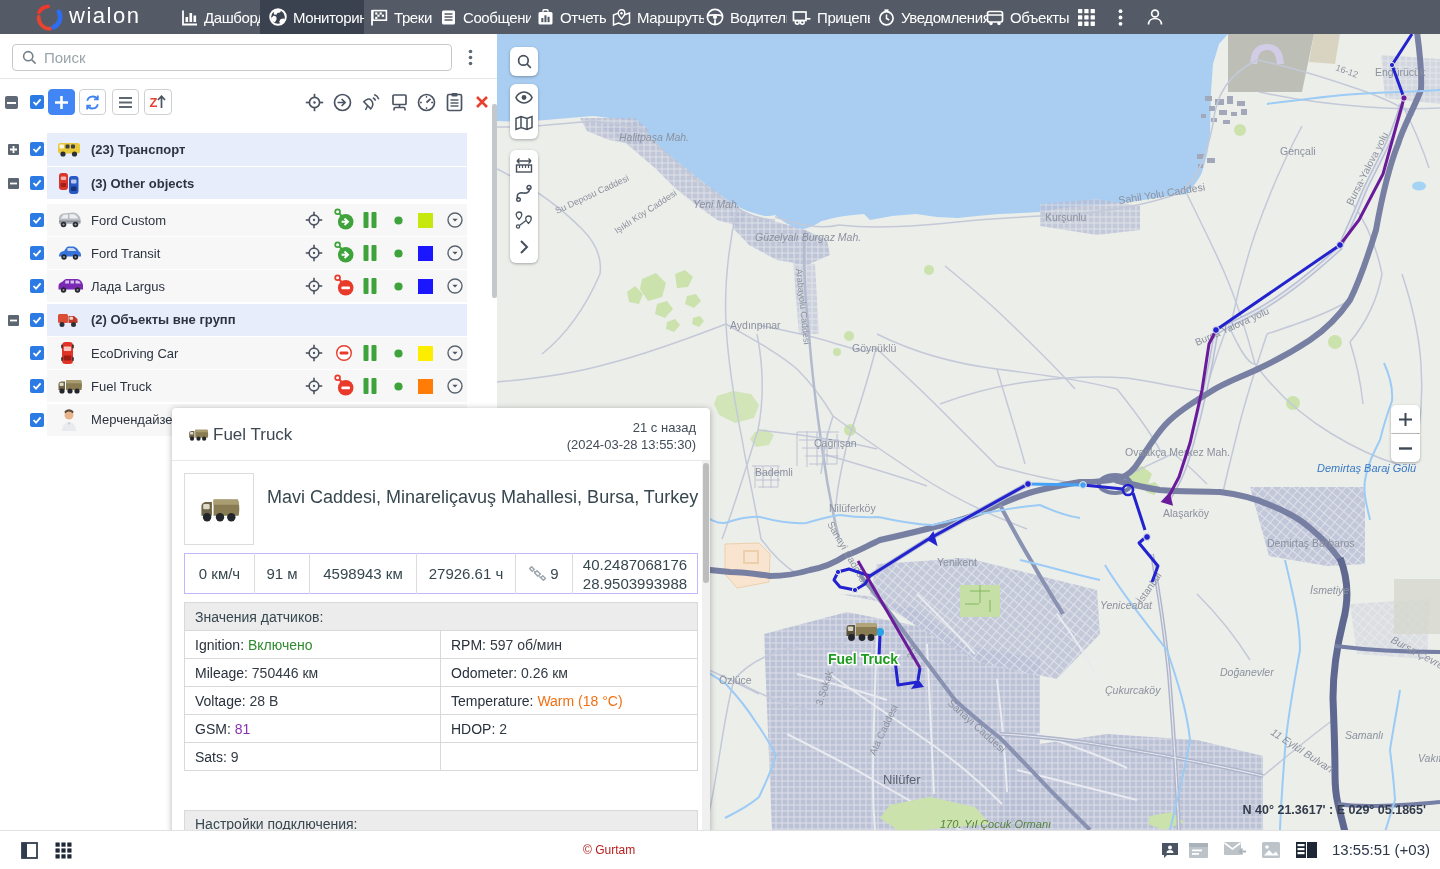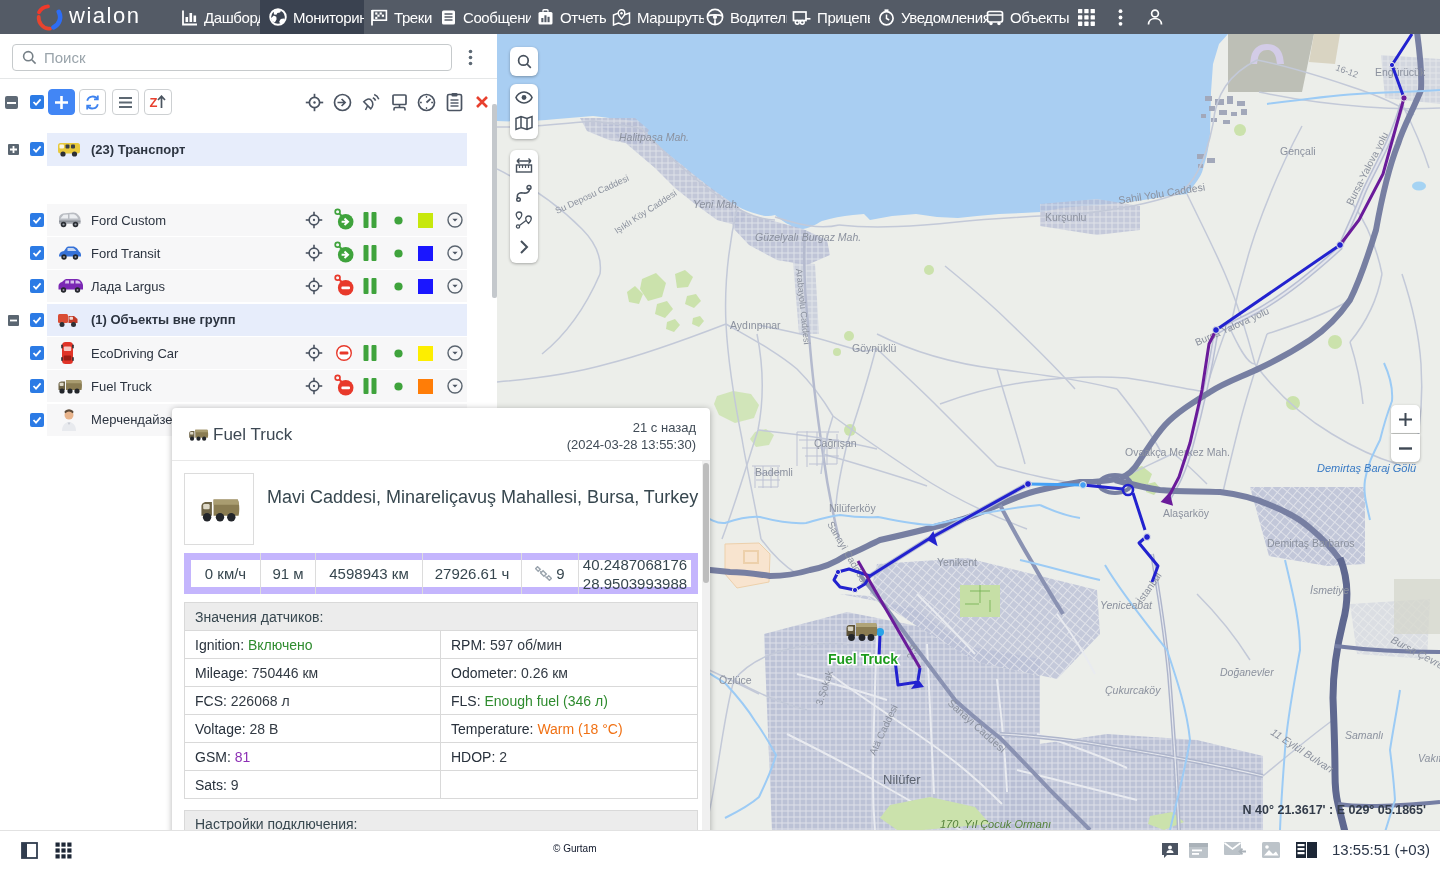--- a/index.html
+++ b/index.html
@@ -647,20 +647,46 @@
       <svg class="uicon" style="top:8px" width="24" height="17" viewBox="0 0 24 17">
           <rect x="1" y="2" width="22" height="10.5" rx="2.5" fill="#e8c93c"></rect>
           <rect x="2.5" y="3.5" width="4.5" height="4" rx="1" fill="#f8f5e8"></rect>
           <rect x="8.5" y="3.5" width="4" height="4" rx="1" fill="#3b3f46"></rect>
           <rect x="14" y="3.5" width="4" height="4" rx="1" fill="#3b3f46"></rect>
           <circle cx="6" cy="13" r="2.6" fill="#2c2f35"></circle>
           <circle cx="17.5" cy="13" r="2.6" fill="#2c2f35"></circle>
         </svg>
       <div class="rowlabel b" style="top:0.5px">(23) Транспорт</div>
     </div>
+    <div class="rowline" style="top:133px">
+      <div class="rowshade grp"></div>
+      <div class="exp">
+          <svg width="11" height="11" viewBox="0 0 11 11">
+            <path d="M2 5.5 h7" stroke="#fff" stroke-width="1.8"></path>
+          </svg>
+        </div>
+      <div class="cb">
+          <svg width="12" height="12" viewBox="0 0 12 12">
+            <path d="M2.5 6 L5 8.6 L9.6 3.4" stroke="#fff" stroke-width="1.8" fill="none"></path>
+          </svg>
+        </div>
+      <svg class="uicon" style="left:58px;top:5px" width="22" height="23" viewBox="0 0 22 23">
+          <g>
+            <rect x="1" y="1" width="9" height="17" rx="3" fill="#d8352c"></rect>
+            <rect x="2.8" y="4.5" width="5.4" height="3.5" rx="1" fill="#f3b8b3"></rect>
+            <rect x="2.8" y="11" width="5.4" height="4" rx="1" fill="#a21f1a"></rect>
+          </g>
+          <g>
+            <rect x="11" y="4" width="9.5" height="18" rx="3" fill="#2859c4"></rect>
+            <rect x="13" y="7.5" width="5.5" height="4" rx="1" fill="#b7c8ef"></rect>
+            <rect x="13" y="14.5" width="5.5" height="4.5" rx="1" fill="#16337a"></rect>
+          </g>
+        </svg>
+      <div class="rowlabel b">(3) Other objects</div>
+    </div>
     <div class="rowline" style="top:170px">
       <div class="rowshade"></div>
       <div class="cb">
           <svg width="12" height="12" viewBox="0 0 12 12">
             <path d="M2.5 6 L5 8.6 L9.6 3.4" stroke="#fff" stroke-width="1.8" fill="none"></path>
           </svg>
         </div>
       <svg class="uicon" style="top:7px" width="25" height="18" viewBox="0 0 25 18">
           <path d="M2 13 V7 C2 5 3.5 3 6 2.5 L16 1.5 C20 1.5 23 5 23.5 8 V13 Z" fill="#b9bcc2"></path>
           <path d="M3.5 7.5 L6.5 3.8 L11 3.4 V7.5 Z M12.5 3.3 L17 3.2 C19 3.8 20.6 5.6 21 7.5 L12.5 7.5 Z" fill="#eceef1"></path>
@@ -802,21 +828,21 @@
             <path d="M2.5 6 L5 8.6 L9.6 3.4" stroke="#fff" stroke-width="1.8" fill="none"></path>
           </svg>
         </div>
       <svg class="uicon" style="top:7px" width="24" height="18" viewBox="0 0 24 18">
           <rect x="1" y="3" width="10" height="9" rx="1.5" fill="#d94c35"></rect>
           <path d="M11.5 5 H17 L20.5 8 V12 H11.5 Z" fill="#c03a28"></path>
           <rect x="12.5" y="5.8" width="3.5" height="3" rx="0.8" fill="#f0d9d4"></rect>
           <circle cx="5" cy="13.5" r="2.5" fill="#2c2f35"></circle>
           <circle cx="16.5" cy="13.5" r="2.5" fill="#2c2f35"></circle>
         </svg>
-      <div class="rowlabel b">(1) Объекты вне групп</div>
+      <div class="rowlabel b">(2) Объекты вне групп</div>
     </div>
     <div class="rowline" style="top:303.1px">
       <div class="rowshade"></div>
       <div class="cb">
           <svg width="12" height="12" viewBox="0 0 12 12">
             <path d="M2.5 6 L5 8.6 L9.6 3.4" stroke="#fff" stroke-width="1.8" fill="none"></path>
           </svg>
         </div>
       <svg class="uicon" style="left:61px;top:4px" width="13" height="24" viewBox="0 0 13 24">
           <rect x="1" y="1" width="11" height="22" rx="3.5" fill="#e03428"></rect>
@@ -940,21 +966,21 @@
           <rect x="2.6" y="4.8" width="4" height="3.2" rx="0.8" fill="#ded9c8"></rect>
           <path d="M9 2 H24 C25 4.5 25.3 8.5 24.5 12 H9 Z" fill="#8a7c52"></path>
           <path d="M9 2 H24 C24.4 3 24.6 4 24.8 5.2 L9 5.2 Z" fill="#a99c70"></path>
           <circle cx="5" cy="13" r="2.6" fill="#23262b"></circle>
           <circle cx="13" cy="13" r="2.6" fill="#23262b"></circle>
           <circle cx="20" cy="13" r="2.6" fill="#23262b"></circle>
         </svg>
     </div>
     <div class="abs" style="left:95px;top:79px;font-size:18px;color:#37474f">Mavi Caddesi, Minareliçavuş Mahallesi, Bursa, Turkey</div>
 
-    <div class="abs" style="left:12px;top:145px;width:514px;height:41px;border:7px solid #c4b5fd;display:flex;align-items:center;font-size:15px;color:#37474f;text-align:center">
+    <div class="abs" style="left:12px;top:145px;width:514px;height:41px;border:1px solid #c4b5fd;display:flex;align-items:center;font-size:15px;color:#37474f;text-align:center">
       <div style="width:69px">0 км/ч</div>
         <div style="width:1px;height:41px;background:#dcdcdc"></div>
       <div style="width:54px">91 м</div>
         <div style="width:1px;height:41px;background:#dcdcdc"></div>
       <div style="width:106px">4598943 км</div>
         <div style="width:1px;height:41px;background:#dcdcdc"></div>
       <div style="width:98px">27926.61 ч</div>
         <div style="width:1px;height:41px;background:#dcdcdc"></div>
       <div style="width:56px;display:flex;align-items:center;justify-content:center"><svg width="17" height="15" viewBox="0 0 17 15" style="margin-right:4px">
             <g stroke="#9aa4ad" stroke-width="1.4" fill="none">
@@ -975,24 +1001,20 @@
           </tr>
       <tr>
             <td style="width:256px"><b>Ignition:</b> <span style="color:#2e8b2e">Включено</span></td>
             <td><b>RPM:</b> 597 об/мин</td>
           </tr>
       <tr>
             <td><b>Mileage:</b> 750446 км</td>
             <td><b>Odometer:</b> 0.26 км</td>
           </tr>
       <tr>
-            <td><b>FCS:</b> 226068 л</td>
-            <td><b>FLS:</b> <span style="color:#2e8b2e">Enough fuel (346 л)</span></td>
-          </tr>
-      <tr>
             <td><b>Voltage:</b> 28 В</td>
             <td><b>Temperature:</b> <span style="color:#f07114">Warm (18 °C)</span></td>
           </tr>
       <tr>
             <td><b>GSM:</b> <span style="color:#8d30b5">81</span></td>
             <td><b>HDOP:</b> 2</td>
           </tr>
       <tr>
             <td><b>Sats:</b> 9</td>
             <td></td>
@@ -1016,21 +1038,21 @@
           <rect x="6.4" y="0.5" width="4.2" height="4.2"></rect>
           <rect x="12.3" y="0.5" width="4.2" height="4.2"></rect>
           <rect x="0.5" y="6.4" width="4.2" height="4.2"></rect>
           <rect x="6.4" y="6.4" width="4.2" height="4.2"></rect>
           <rect x="12.3" y="6.4" width="4.2" height="4.2"></rect>
           <rect x="0.5" y="12.3" width="4.2" height="4.2"></rect>
           <rect x="6.4" y="12.3" width="4.2" height="4.2"></rect>
           <rect x="12.3" y="12.3" width="4.2" height="4.2"></rect>
         </g>
       </svg>
-    <div class="abs" style="left:553px;top:12px;font-size:10px;color:#0f172a">© Gurtam</div>
+    <div class="abs" style="left:583px;top:12px;font-size:12px;color:#b91c1c">© Gurtam</div>
     <svg class="abs" style="left:1161px;top:11px" width="18" height="17" viewBox="0 0 18 17">
         <path d="M1 1 h16 v12 h-11 l-3 3 v-3 h-2 z" fill="#4b5462"></path>
         <circle cx="9" cy="5.5" r="2" fill="#fff"></circle>
         <path d="M5.5 11 c0-2 1.5-3 3.5-3 s3.5 1 3.5 3 z" fill="#fff"></path>
       </svg>
     <svg class="abs" style="left:1189px;top:12px" width="19" height="15" viewBox="0 0 19 15">
         <rect width="19" height="15" rx="1" fill="#bcc3c9"></rect>
         <rect x="0" y="0" width="19" height="4" fill="#aab2b9"></rect>
         <rect x="3" y="6.5" width="10" height="1.8" fill="#fff"></rect>
         <rect x="3" y="10" width="7" height="1.8" fill="#fff"></rect>

